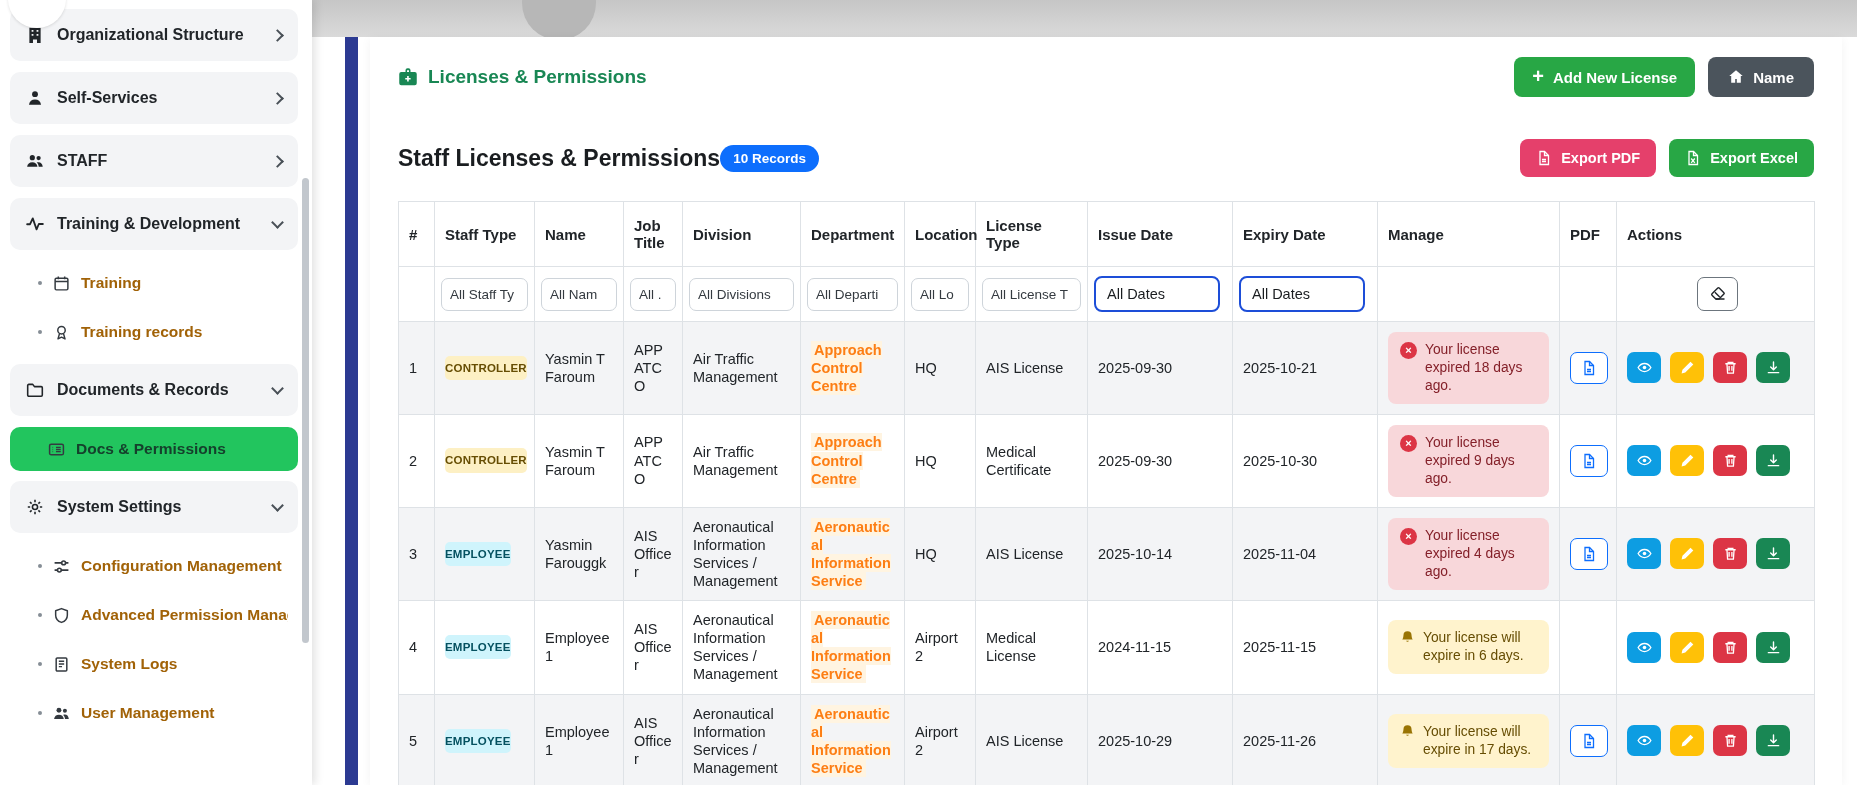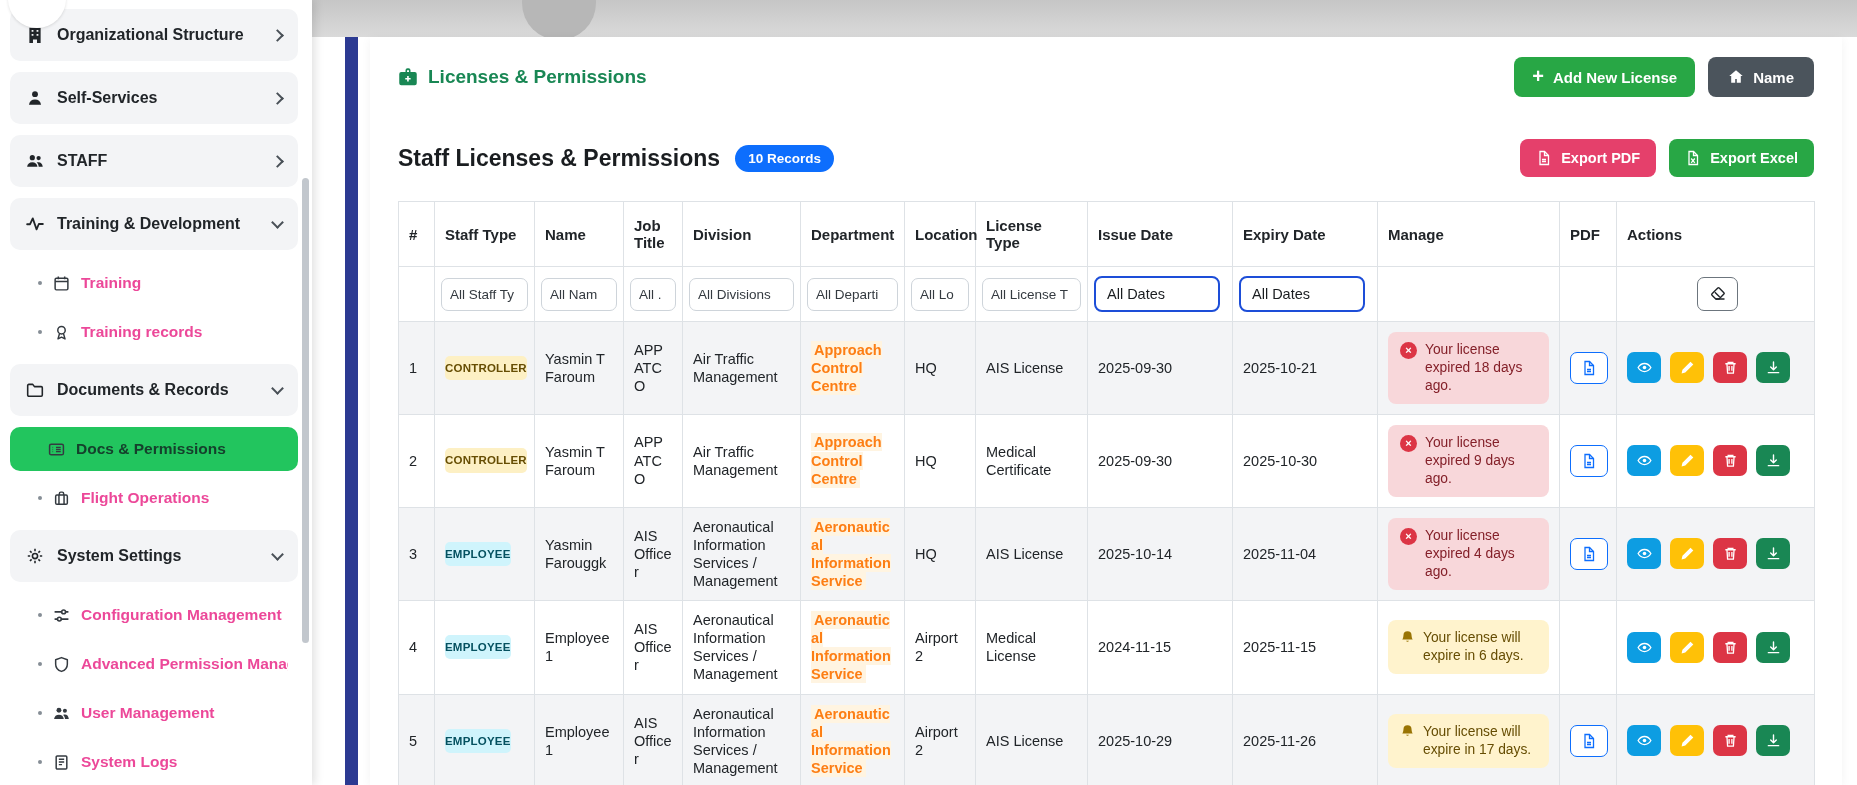--- a/index.html
+++ b/index.html
@@ -24,21 +24,21 @@
   .sb-sub + .sb-item { margin-top:10px; }
   .sb-item .sb-label { font-size:16px; font-weight:600; color:#212529; flex:1;
     white-space:nowrap; overflow:hidden; }
   .chev { width:9px; height:9px; border-right:2.2px solid #495057; border-bottom:2.2px solid #495057;
     margin-left:auto; flex:none; }
   .chev.right { transform:rotate(-45deg); }
   .chev.down  { transform:rotate(45deg); margin-top:-4px; }
   .sb-sub { display:flex; align-items:center; gap:11px; height:44px; padding:0 10px 0 28px;
     margin-bottom:5px; border-radius:10px; cursor:pointer; }
   .sb-sub .dot { width:4px; height:4px; border-radius:50%; background:#868e96; flex:none; }
-  .sb-sub .sub-label { font-size:15.5px; font-weight:600; color:#ec4899;
+  .sb-sub .sub-label { font-size:15.5px; font-weight:600; color:#a16207;
     white-space:nowrap; overflow:hidden; }
   .sb-sub.active { background:#22c55e; padding-left:38px; }
   .sb-sub.active .sub-label { color:#15402c; font-weight:700; }
   .sb-thumb { position:absolute; right:3px; top:178px; width:7px; height:465px;
     border-radius:4px; background:#c2c7cd; z-index:3; }
 
   .ico { display:inline-flex; align-items:center; justify-content:center; flex:none; }
   .sb-item .ico svg { width:18px; height:18px; color:#212529; }
   .sb-sub  .ico svg { width:17px; height:17px; color:#343a40; }
 
@@ -55,21 +55,21 @@
   .head-btns { display:flex; gap:13px; }
   button { border:none; cursor:pointer; font-family:inherit; background:none; }
   .btn { display:inline-flex; align-items:center; gap:9px; border-radius:8px; color:#fff;
     font-weight:600; font-size:15px; }
   .btn .ico svg { width:16px; height:16px; }
   .btn-add  { background:#28a745; height:40px; padding:0 18px; }
   .btn-add .plus { font-size:20px; font-weight:700; line-height:1; margin-top:-2px; }
   .btn-home { background:#4b545c; height:40px; padding:0 20px; }
 
   .sec-head { display:flex; justify-content:space-between; align-items:center; margin-top:42px; }
-  .sec-left { display:flex; align-items:flex-start; gap:15px; }
+  .sec-left { display:flex; align-items:flex-start; }
   .sec-title { font-size:23px; font-weight:700; color:#1a1d20; }
   .badge-rec { background:#0d6efd; color:#fff; font-size:13.5px; font-weight:700;
     padding:6px 13px; border-radius:14px; }
   .sec-btns { display:flex; gap:13px; }
   .btn-pdf-exp { background:#e5406b; height:38px; padding:0 16px; font-size:14.5px; }
   .btn-xls-exp { background:#28a745; height:38px; padding:0 16px; font-size:14.5px; }
 
   
   .lic-table { width:1416px; margin-top:24px; border-collapse:collapse; table-layout:fixed;
     font-size:14.5px; color:#212529; }
@@ -199,30 +199,20 @@
         </div>
         <div class="sb-sub active">
           <span class="ico">
             <svg viewBox="0 0 16 16" fill="none" stroke="currentColor" stroke-width="1.4">
               <rect x="1.5" y="3" width="13" height="10" rx="1.5"></rect>
               <path d="M7.5 6H12M7.5 8H12M7.5 10H12M4.3 6h.5M4.3 8h.5M4.3 10h.5"></path>
             </svg>
           </span>
           <span class="sub-label">Docs &amp; Permissions</span>
         </div>
-        <div class="sb-sub">
-          <span class="dot"></span>
-          <span class="ico">
-            <svg viewBox="0 0 16 16" fill="none" stroke="currentColor" stroke-width="1.4">
-              <rect x="2.5" y="4.8" width="11" height="8.7" rx="1.2"></rect>
-              <path d="M6 4.8V3.3A1.3 1.3 0 0 1 7.3 2h1.4A1.3 1.3 0 0 1 10 3.3v1.5M5.6 4.8v8.7M10.4 4.8v8.7"></path>
-            </svg>
-          </span>
-          <span class="sub-label">Flight Operations</span>
-        </div>
         <div class="sb-item">
           <span class="ico">
             <svg viewBox="0 0 16 16" fill="none" stroke="currentColor" stroke-width="1.4">
               <circle cx="8" cy="8" r="2.3"></circle>
               <path d="M8 1.6v2.1M8 12.3v2.1M1.6 8h2.1M12.3 8h2.1M3.5 3.5 5 5M11 11l1.5 1.5M12.5 3.5 11 5M5 11l-1.5 1.5"></path>
             </svg>
           </span>
           <span class="sb-label">System Settings</span>
           <span class="chev down"></span>
         </div>
@@ -238,42 +228,42 @@
           <span class="sub-label">Configuration Management</span>
         </div>
         <div class="sb-sub">
           <span class="dot"></span>
           <span class="ico">
             <svg viewBox="0 0 16 16" fill="none" stroke="currentColor" stroke-width="1.4" stroke-linejoin="round">
               <path d="M8 1.5l5.5 2v4.2c0 3.3-2.2 5.7-5.5 6.8-3.3-1.1-5.5-3.5-5.5-6.8V3.5L8 1.5z"></path>
             </svg>
           </span>
           <span class="sub-label">Advanced Permission Manage</span>
+        </div>
+        <div class="sb-sub">
+          <span class="dot"></span>
+          <span class="ico">
+            <svg viewBox="0 0 16 16" fill="none" stroke="currentColor" stroke-width="1.4">
+              <rect x="3" y="1.8" width="10" height="12.4" rx="1"></rect>
+              <path d="M5.5 5h5M5.5 7.5h5M5.5 10h3"></path>
+            </svg>
+          </span>
+          <span class="sub-label">System Logs</span>
         </div>
         <div class="sb-sub">
           <span class="dot"></span>
           <span class="ico">
             <svg viewBox="0 0 16 16" fill="currentColor">
               <circle cx="5.6" cy="5" r="2.3"></circle>
               <circle cx="11.2" cy="5.4" r="1.9"></circle>
               <path d="M1 13.2c.4-2.7 2-4.1 4.6-4.1s4.2 1.4 4.6 4.1H1z"></path>
               <path d="M11.3 13.2c-.1-1.7-.7-3-1.8-3.9.5-.2 1.1-.3 1.7-.3 2 0 3.3 1.3 3.7 4.2h-3.6z"></path>
             </svg>
           </span>
           <span class="sub-label">User Management</span>
-        </div>
-        <div class="sb-sub">
-          <span class="dot"></span>
-          <span class="ico">
-            <svg viewBox="0 0 16 16" fill="none" stroke="currentColor" stroke-width="1.4">
-              <rect x="3" y="1.8" width="10" height="12.4" rx="1"></rect>
-              <path d="M5.5 5h5M5.5 7.5h5M5.5 10h3"></path>
-            </svg>
-          </span>
-          <span class="sub-label">System Logs</span>
         </div>
       </nav>
     <div class="sb-thumb"></div>
   </aside>
 
   <div class="bluestrip"></div>
 
   <main class="panel">
 
     <div class="page-head">

